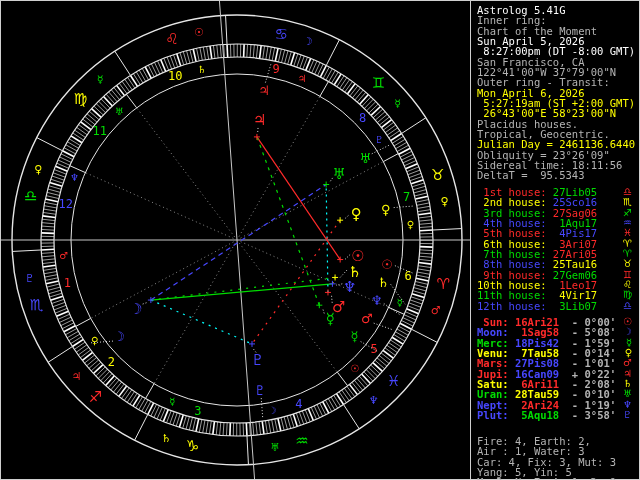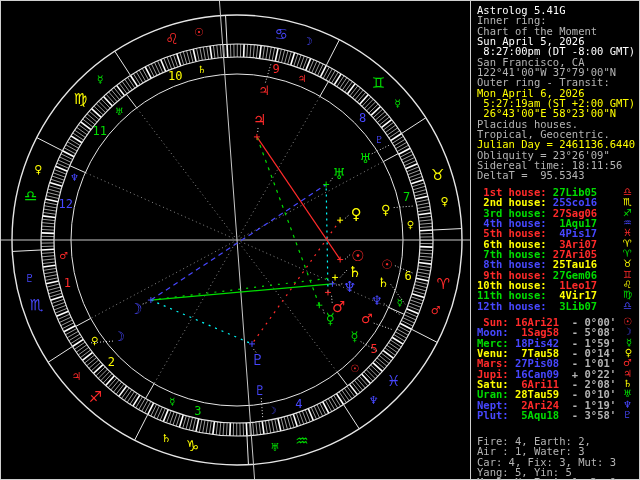--- a/index.html
+++ b/index.html
@@ -5,21 +5,21 @@
   html,body{margin:0;padding:0;background:#000;}
   #screen{position:relative;width:640px;height:480px;background:#000;overflow:hidden;
           font-family:"DejaVu Sans Mono",monospace;}
   #border{position:absolute;left:0;top:0;width:638px;height:478px;border:1px solid #cfcfcf;}
   #divider{position:absolute;left:470px;top:0;width:1px;height:480px;background:#cfcfcf;}
   #wheel{position:absolute;left:0;top:0;}
   #panel{position:absolute;left:473px;top:0;width:165px;height:480px;
          font-size:10.5px;line-height:10.33px;white-space:pre;}
   .blk{position:absolute;left:4px;right:2px;}
   #blk-header{top:5px;}
-  #blk-houses{top:187px;font-weight:bold;}
+  #blk-houses{top:187px;}
   #blk-planets{top:317px;font-weight:bold;}
   #blk-summary{top:436px;}
   .row{height:10.33px;position:relative;}
   .g{font-family:"DejaVu Sans",sans-serif;font-size:10px;position:absolute;right:4px;top:0;}
   text{font-family:"DejaVu Sans",sans-serif;}
   text.mono{font-family:"DejaVu Sans Mono",monospace;}
 </style>
 </head>
 <body>
 

